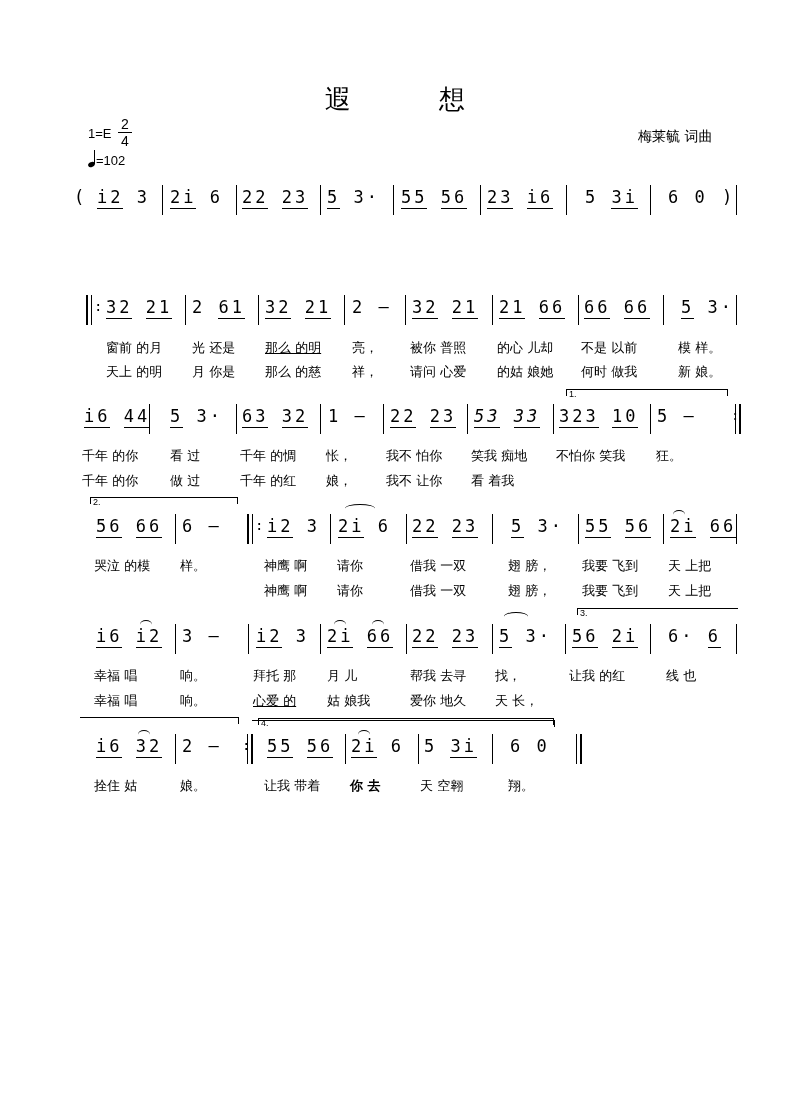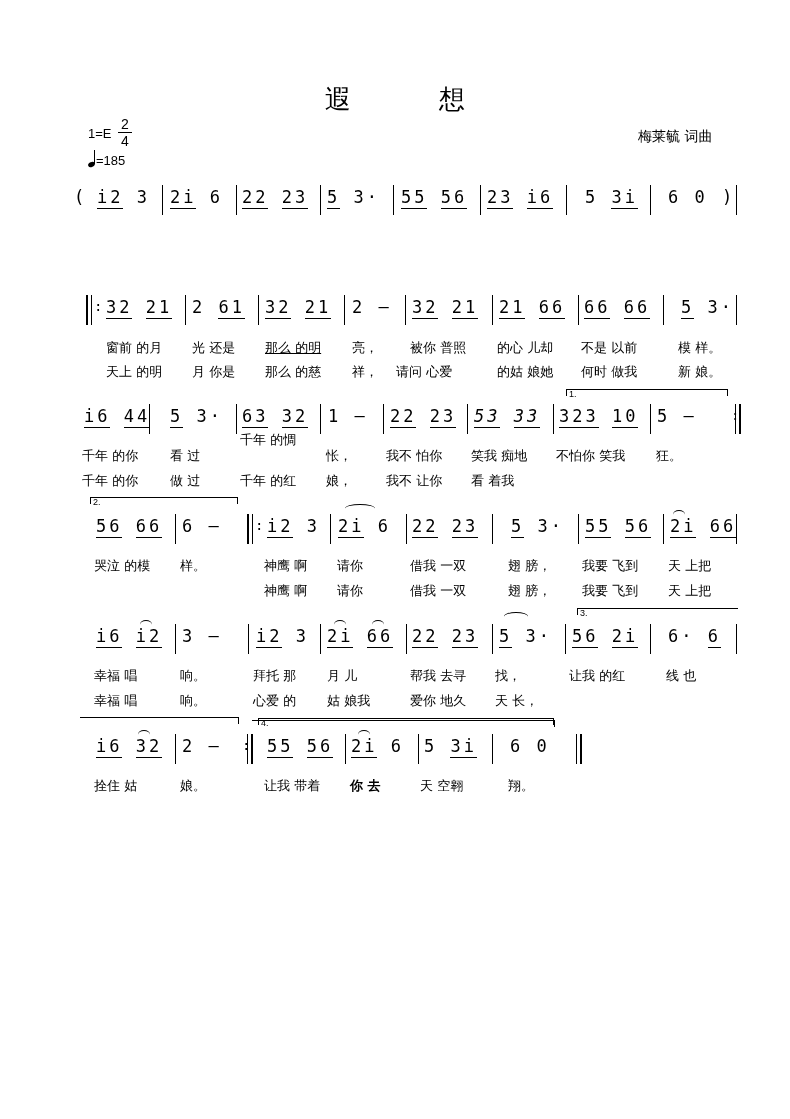--- a/index.html
+++ b/index.html
@@ -33,21 +33,21 @@
 </head>
 <body>
 
 <div class="abs title">遐 想</div>
 <div class="abs key">1=E</div>
 <div class="abs timesig">
   <span class="num">2</span>
   <span>4</span>
 </div>
 <div class="abs tempo">
-  <span class="note"></span><span>=185</span>
+  <span class="note"></span><span>=102</span>
 </div>
 <div class="abs author">梅莱毓 词曲</div>
 
 <div class="line" style="top:185px;">
   <span class="g" style="left:74px;top:2px;">(</span>
   <span class="g" style="left:97px;top:2px;"><span class="u">i2</span> 3</span>
   <span class="bar" style="left:162px;top:0;"></span>
   <span class="g" style="left:170px;top:2px;"><span class="u">2i</span> 6</span>
   <span class="bar" style="left:236px;top:0;"></span>
   <span class="g" style="left:242px;top:2px;"><span class="u">22</span> <span class="u">23</span></span>
@@ -91,21 +91,21 @@
   <span class="lyr" style="left:352px;top:44px;">亮，</span>
   <span class="lyr" style="left:410px;top:44px;">被你 普照</span>
   <span class="lyr" style="left:497px;top:44px;">的心 儿却</span>
   <span class="lyr" style="left:581px;top:44px;">不是 以前</span>
   <span class="lyr" style="left:678px;top:44px;">模 样。</span>
 
   <span class="lyr" style="left:106px;top:68px;">天上 的明</span>
   <span class="lyr" style="left:192px;top:68px;">月 你是</span>
   <span class="lyr" style="left:265px;top:68px;">那么 的慈</span>
   <span class="lyr" style="left:352px;top:68px;">祥，</span>
-  <span class="lyr" style="left:396px;top:68px;text-align:right;">请问 心爱</span>
+  <span class="lyr" style="left:410px;top:68px;text-align:right;">请问 心爱</span>
   <span class="lyr" style="left:497px;top:68px;">的姑 娘她</span>
   <span class="lyr" style="left:581px;top:68px;">何时 做我</span>
   <span class="lyr" style="left:678px;top:68px;">新 娘。</span>
 </div>
 
 <div class="line" style="top:404px;">
   <span class="volta" style="left:566px;top:-15px;width:158px;border-right:1px solid #000;">1.</span>
   <span class="g" style="left:84px;top:2px;"><span class="u">i6</span> <span class="u">44</span></span>
   <span class="bar" style="left:149px;top:0;"></span>
   <span class="g" style="left:170px;top:2px;"><span class="u">5</span> 3·</span>
@@ -119,21 +119,21 @@
   <span class="g" style="left:474px;top:2px;font-style:italic;"><span class="u">53</span> <span class="u">33</span></span>
   <span class="bar" style="left:553px;top:0;"></span>
   <span class="g" style="left:559px;top:2px;"><span class="u">323</span> <span class="u">10</span></span>
   <span class="bar" style="left:650px;top:0;"></span>
   <span class="g" style="left:657px;top:2px;">5 –</span>
   <span class="repeat-dots" style="left:731px;top:6px;">:</span>
   <span class="dbar" style="left:735px;border-left:1px solid #000;border-right:2px solid #000;"></span>
 
   <span class="lyr" style="left:82px;top:43px;">千年 的你</span>
   <span class="lyr" style="left:170px;top:43px;">看 过</span>
-  <span class="lyr" style="left:240px;top:27px;">千年 的惆</span>
+  <span class="lyr" style="left:240px;top:43px;">千年 的惆</span>
   <span class="lyr" style="left:326px;top:43px;">怅，</span>
   <span class="lyr" style="left:386px;top:43px;">我不 怕你</span>
   <span class="lyr" style="left:471px;top:43px;">笑我 痴地</span>
   <span class="lyr" style="left:556px;top:43px;">不怕你 笑我</span>
   <span class="lyr" style="left:656px;top:43px;">狂。</span>
 
   <span class="lyr" style="left:82px;top:68px;">千年 的你</span>
   <span class="lyr" style="left:170px;top:68px;">做 过</span>
   <span class="lyr" style="left:240px;top:68px;">千年 的红</span>
   <span class="lyr" style="left:326px;top:68px;">娘，</span>
@@ -207,21 +207,21 @@
   <span class="lyr" style="left:180px;top:43px;">响。</span>
   <span class="lyr" style="left:253px;top:43px;">拜托 那</span>
   <span class="lyr" style="left:327px;top:43px;">月 儿</span>
   <span class="lyr" style="left:410px;top:43px;">帮我 去寻</span>
   <span class="lyr" style="left:495px;top:43px;">找，</span>
   <span class="lyr" style="left:569px;top:43px;">让我 的红</span>
   <span class="lyr" style="left:666px;top:43px;">线 也</span>
 
   <span class="lyr" style="left:94px;top:68px;">幸福 唱</span>
   <span class="lyr" style="left:180px;top:68px;">响。</span>
-  <span class="lyr" style="left:253px;top:68px;">心爱 的</span>
+  <span class="lyr" style="left:253px;top:68px;text-decoration:underline;">心爱 的</span>
   <span class="lyr" style="left:327px;top:68px;">姑 娘我</span>
   <span class="lyr" style="left:410px;top:68px;">爱你 地久</span>
   <span class="lyr" style="left:495px;top:68px;">天 长，</span>
 
   <span class="volta end" style="left:80px;top:93px;width:156px;height:6px;"></span>
   <span class="volta end" style="left:252px;top:96px;width:300px;height:6px;"></span>
 </div>
 
 <div class="line" style="top:734px;">
   <span class="volta" style="left:258px;top:-16px;width:292px;border-right:1px solid #000;">4.</span>

